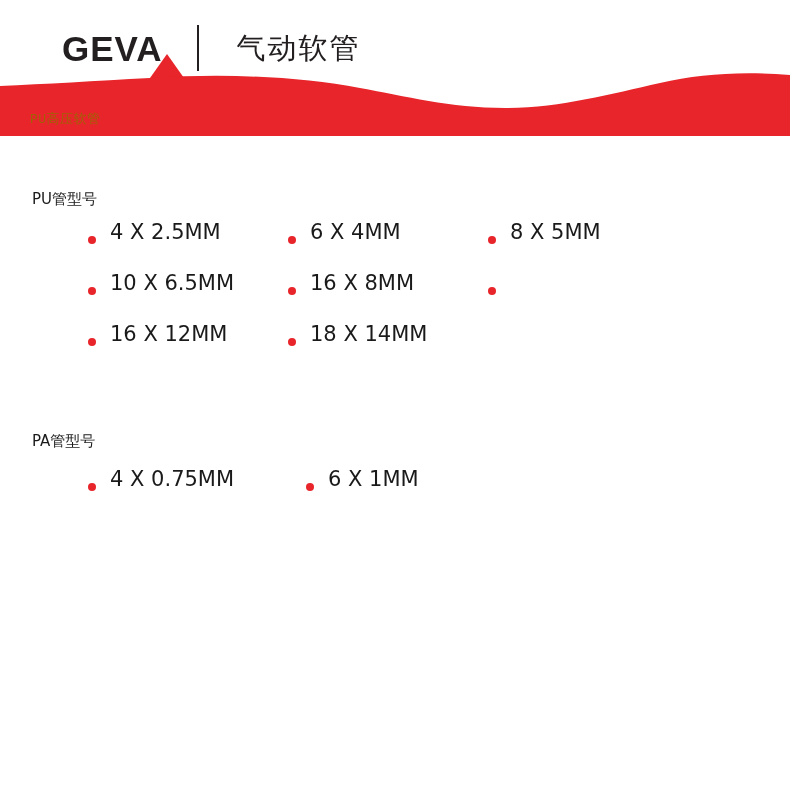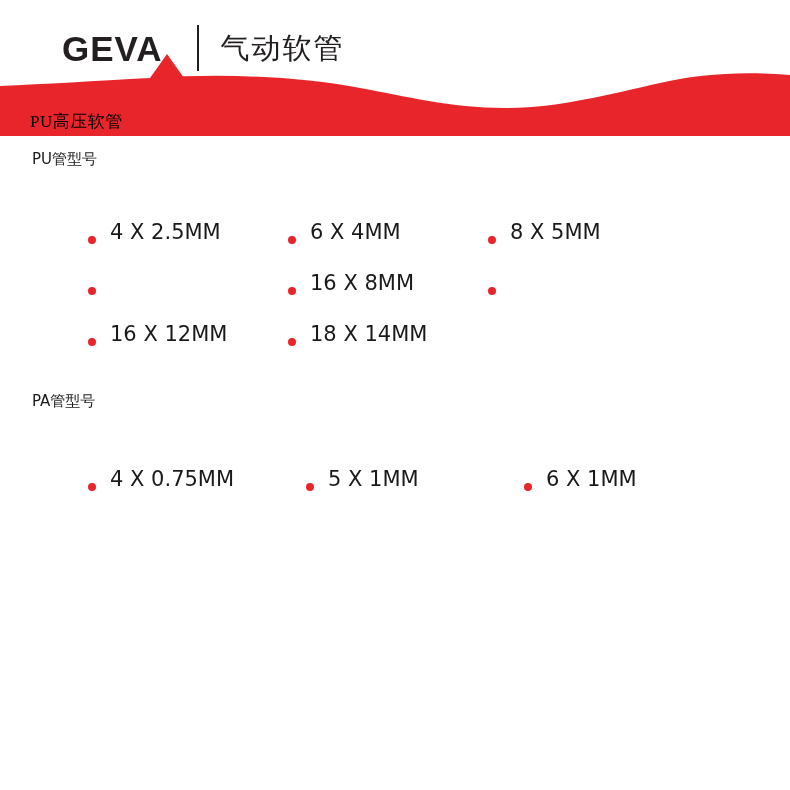--- a/index.html
+++ b/index.html
@@ -72,47 +72,49 @@
     background: #231f20;
     margin: 0 22px 0 34px;
   }
 
   .logo-cn {
     font-family: "DejaVu Sans", sans-serif;
     font-size: 29px;
     color: #231f20;
     letter-spacing: 2px;
     line-height: 1;
+    margin-left: 16px;
   }
 
   
   .wave {
     position: absolute;
     left: 0;
     top: 58px;
     width: 790px;
     height: 78px;
   }
 
   .band-label {
     position: absolute;
     left: 30px;
     top: 110px;
-    font-family: Liberation Serif, serif;
-    font-size: 17px;
-    color: #000000;
+    font-family: Liberation Mono, monospace;
+    font-size: 13px;
+    color: #a16207;
     letter-spacing: 0.5px;
     z-index: 3;
   }
 
   
   .section-title {
     font-family: "DejaVu Sans", sans-serif;
     font-size: 15px;
     color: #1a1a1a;
+    margin-top: 40px;
   }
 
   #pu-title {
     position: absolute;
     left: 32px;
     top: 150px;
   }
 
   #pa-title {
     position: absolute;
@@ -191,20 +193,21 @@
     <div class="item">
         <span class="bullet"></span>
         <span>6 X 4MM</span>
       </div>
     <div class="item">
         <span class="bullet"></span>
         <span>8 X 5MM</span>
       </div>
     <div class="item">
         <span class="bullet"></span>
+        <span>10 X 6.5MM</span>
       </div>
     <div class="item">
         <span class="bullet"></span>
         <span>16 X 8MM</span>
       </div>
     <div class="item">
         <span class="bullet"></span>
       </div>
     <div class="item">
         <span class="bullet"></span>
@@ -217,22 +220,18 @@
   </div>
 
   <div class="section-title" id="pa-title">PA管型号</div>
   <div class="grid" id="pa-grid">
     <div class="item">
         <span class="bullet"></span>
         <span>4 X 0.75MM</span>
       </div>
     <div class="item">
         <span class="bullet"></span>
-        <span>5 X 1MM</span>
-      </div>
-    <div class="item">
-        <span class="bullet"></span>
         <span>6 X 1MM</span>
       </div>
 
   </div>
 
 </div>
 
 </body></html>

